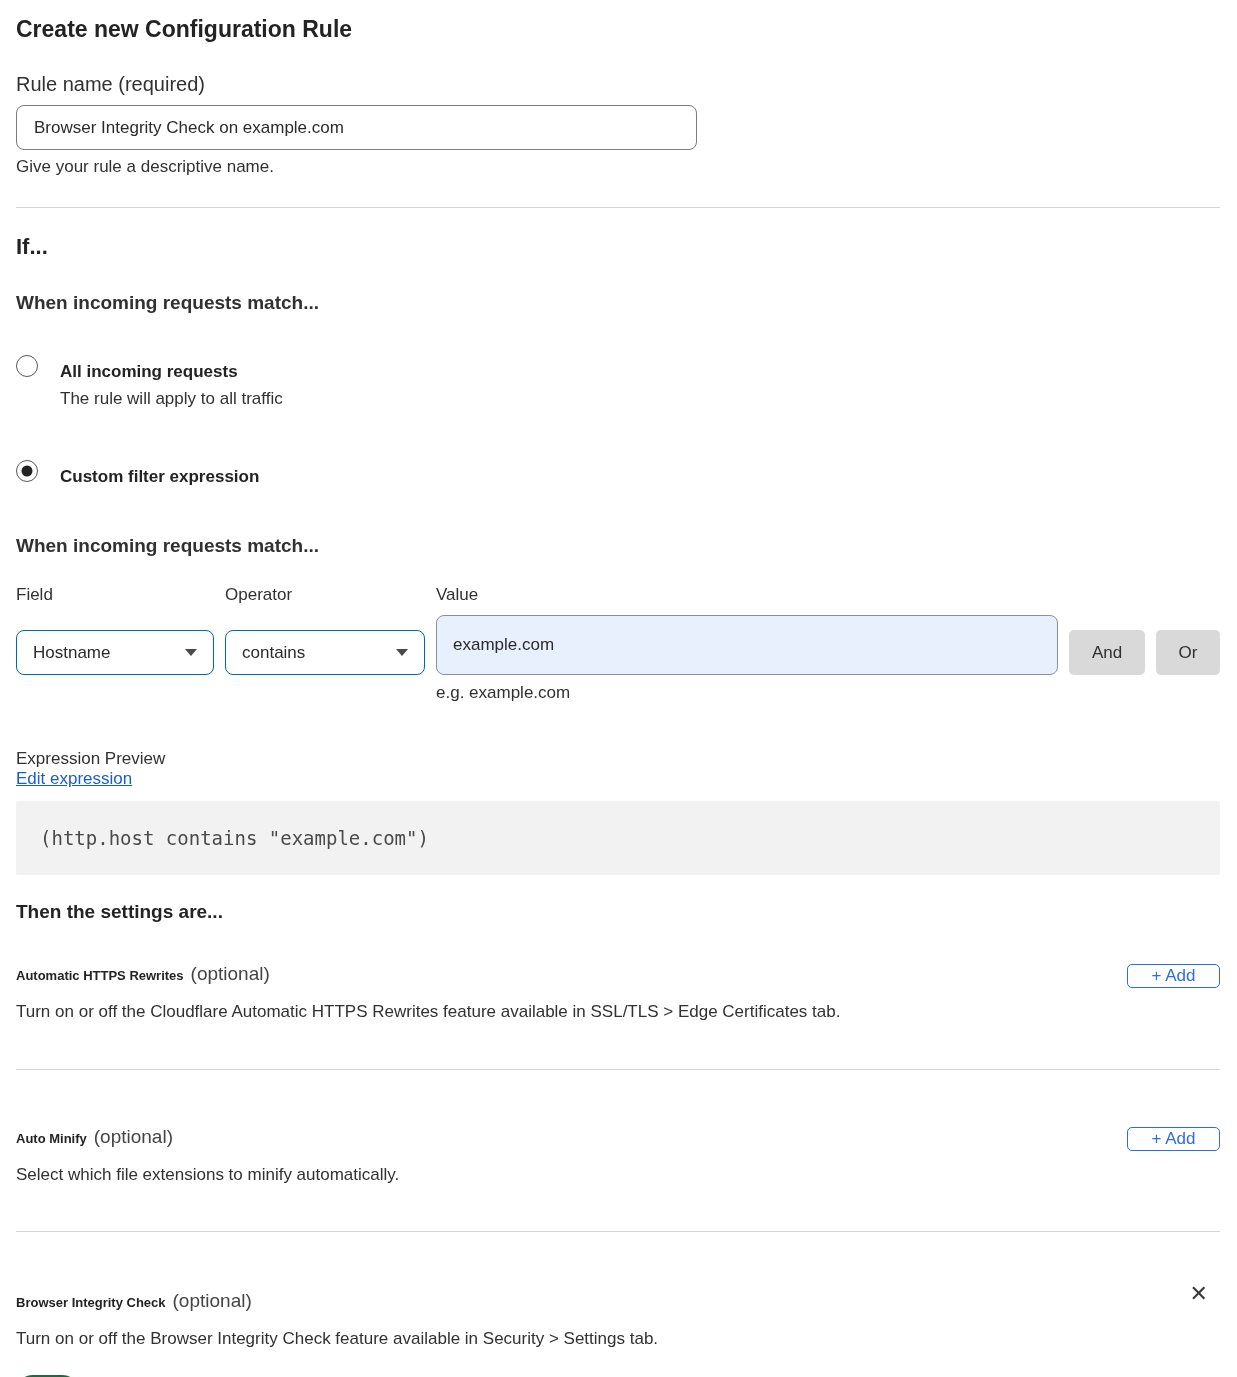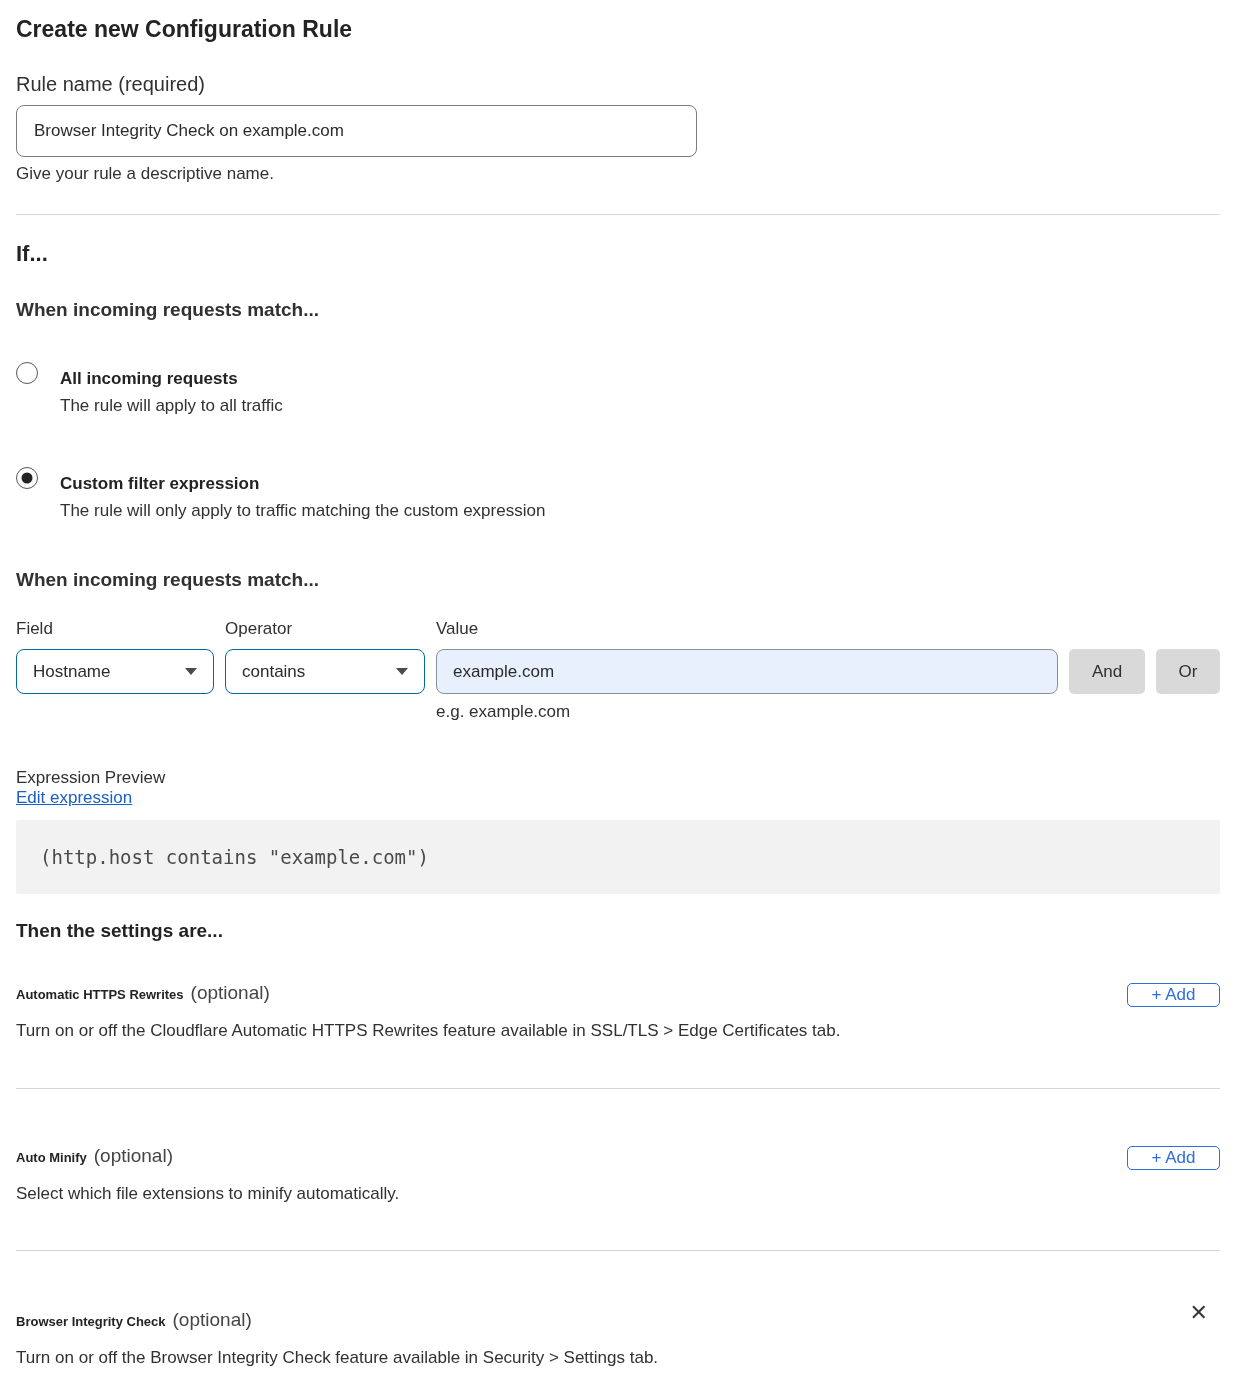--- a/index.html
+++ b/index.html
@@ -19,21 +19,21 @@
     font-weight: 700;
     color: #232323;
   }
 
   .field-label { margin-top: 30px; font-size: 20px; color: #313131; }
 
   .rule-name-input {
     display: block;
     margin-top: 9px;
     width: 681px;
-    height: 52px;
+    height: 45px;
     padding: 0 17px;
     font-size: 17px;
     font-family: "Liberation Sans", "DejaVu Sans", sans-serif;
     color: #2b2b2b;
     border: 1px solid #7c7c7c;
     border-radius: 8px;
     background: #ffffff;
     outline: none;
   }
   .helper-text { margin-top: 7px; font-size: 17px; color: #313131; }
@@ -93,21 +93,21 @@
     cursor: pointer;
   }
   .caret {
     width: 0; height: 0;
     border-left: 6px solid transparent;
     border-right: 6px solid transparent;
     border-top: 7px solid #4a4a4a;
   }
   .value-input {
     width: 100%;
-    height: 45px;
+    height: 60px;
     padding: 0 16px;
     font-size: 17px;
     font-family: "Liberation Sans", "DejaVu Sans", sans-serif;
     color: #2b2b2b;
     border: 1px solid #8a8f98;
     border-radius: 8px;
     background: #e8f0fe;
     outline: none;
   }
   .andor-button {
@@ -236,21 +236,20 @@
       <span class="radio-circle"></span>
       <div class="radio-texts">
         <div class="radio-label">All incoming requests</div>
         <div class="radio-desc">The rule will apply to all traffic</div>
       </div>
     </div>
     <div class="radio-option">
       <span class="radio-circle checked"></span>
       <div class="radio-texts">
         <div class="radio-label">Custom filter expression</div>
-        <div class="radio-desc">The rule will only apply to traffic matching the custom expression</div>
       </div>
     </div>
   </div>
 
   <h3 class="sub-heading match-heading-2">When incoming requests match...</h3>
 
   <div class="builder">
     <div class="col-label">Field</div>
     <div class="col-label">Operator</div>
     <div class="col-label" style="grid-column: 3 / 6;">Value</div>

